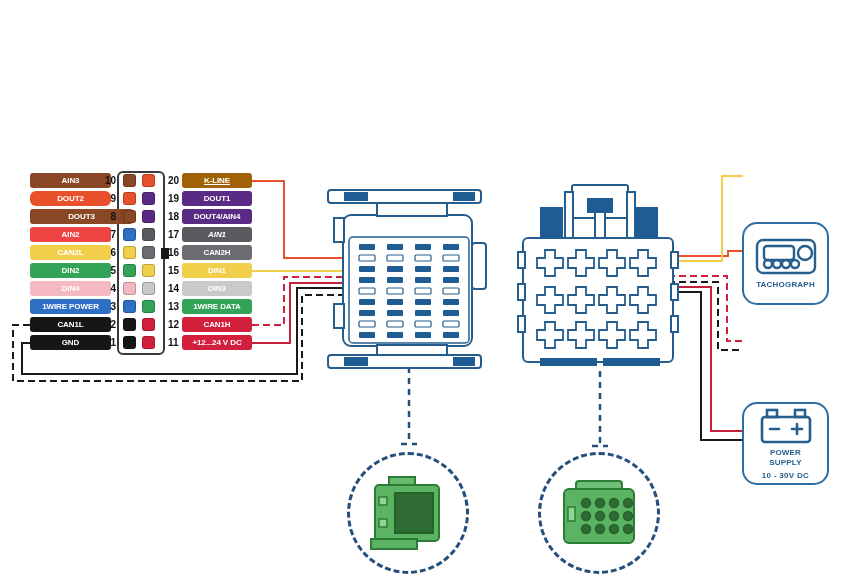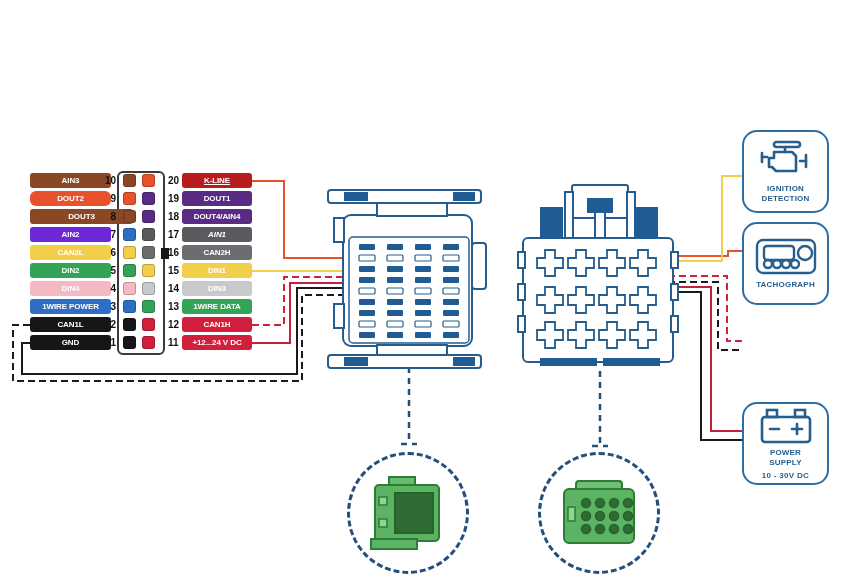--- a/index.html
+++ b/index.html
@@ -156,36 +156,36 @@
       </g>
   </svg>
 
   <div id="pin-table">
     <div id="pin-conn-box"></div>
     <div id="conn-tab"></div>
     <div id="pin-rows">
         <div class="pill" style="left: 30px; top: 173px; width: 81px; background: rgb(138, 71, 38);">AIN3</div>
         <div class="pin-num left" style="left: 98px; top: 173px;">10</div>
         <div class="slot dot" style="left: 123px; top: 174px; background: rgb(138, 71, 38);"></div>
-        <div class="pill" style="left: 182px; top: 173px; width: 70px; background: #b91c1c; text-decoration: underline;">K-LINE</div>
+        <div class="pill" style="left: 182px; top: 173px; width: 70px; background: #a16207; text-decoration: underline;">K-LINE</div>
         <div class="pin-num right" style="left: 168px; top: 173px;">20</div>
         <div class="slot dot" style="left: 142px; top: 174px; background: rgb(232, 81, 43);"></div>
         <div class="pill" style="left: 30px; top: 191px; width: 81px; background: rgb(232, 81, 43); border-radius: 6px;">DOUT2</div>
         <div class="pin-num left" style="left: 98px; top: 191px;">9</div>
         <div class="slot striped" style="left: 123px; top: 192px; background: rgb(232, 81, 43);"></div>
         <div class="pill" style="left: 182px; top: 191px; width: 70px; background: rgb(90, 43, 132);">DOUT1</div>
         <div class="pin-num right" style="left: 168px; top: 191px;">19</div>
         <div class="slot dot" style="left: 142px; top: 192px; background: rgb(90, 43, 132);"></div>
         <div class="pill" style="left: 30px; top: 209px; width: 103px; background: rgb(138, 71, 38);">DOUT3</div>
         <div class="pin-num left" style="left: 98px; top: 209px;">8</div>
         <div class="slot striped" style="left: 123px; top: 210px; background: rgb(138, 71, 38);"></div>
         <div class="pill" style="left: 182px; top: 209px; width: 70px; background: rgb(90, 43, 132);">DOUT4/AIN4</div>
         <div class="pin-num right" style="left: 168px; top: 209px;">18</div>
         <div class="slot striped" style="left: 142px; top: 210px; background: rgb(90, 43, 132);"></div>
-        <div class="pill" style="left: 30px; top: 227px; width: 81px; background: #6d28d9;">AIN2</div>
+        <div class="pill" style="left: 30px; top: 227px; width: 81px; background: #ef4444;">AIN2</div>
         <div class="pin-num left" style="left: 98px; top: 227px;">7</div>
         <div class="slot striped" style="left: 123px; top: 228px; background: rgb(47, 110, 197);"></div>
         <div class="pill" style="left: 182px; top: 227px; width: 70px; background: rgb(90, 91, 94); font-style: italic;">AIN1</div>
         <div class="pin-num right" style="left: 168px; top: 227px;">17</div>
         <div class="slot dot" style="left: 142px; top: 228px; background: rgb(90, 91, 94);"></div>
         <div class="pill" style="left: 30px; top: 245px; width: 81px; background: rgb(242, 207, 74);">CAN2L</div>
         <div class="pin-num left" style="left: 98px; top: 245px;">6</div>
         <div class="slot striped" style="left: 123px; top: 246px; background: rgb(242, 207, 74);"></div>
         <div class="pill" style="left: 182px; top: 245px; width: 70px; background: rgb(107, 109, 112); text-align: center;">CAN2H</div>
         <div class="pin-num right" style="left: 168px; top: 245px;">16</div>
@@ -216,34 +216,20 @@
         <div class="slot striped" style="left: 142px; top: 318px; background: rgb(210, 32, 60);"></div>
         <div class="pill" style="left: 30px; top: 335px; width: 81px; background: rgb(22, 22, 22);">GND</div>
         <div class="pin-num left" style="left: 98px; top: 335px;">1</div>
         <div class="slot dot" style="left: 123px; top: 336px; background: rgb(22, 22, 22);"></div>
         <div class="pill" style="left: 182px; top: 335px; width: 70px; background: rgb(210, 32, 60);">+12...24 V DC</div>
         <div class="pin-num right" style="left: 168px; top: 335px;">11</div>
         <div class="slot dot" style="left: 142px; top: 336px; background: rgb(210, 32, 60);"></div>
       </div>
   </div>
 
-  <div class="dev-box" style="top:130px">
-    <svg class="dev-icon" width="58" height="42" viewBox="0 0 58 42">
-      <g fill="none" stroke="#265e8d" stroke-width="2.6" stroke-linejoin="round" stroke-linecap="round">
-        <rect x="17" y="3" width="26" height="5" rx="2.5"></rect>
-        <line x1="28" y1="8" x2="28" y2="13"></line>
-        <path d="M17,13 h18 l4,4 v15 h-20 l-4,-4 h-3 v-9 h5 z"></path>
-        <line x1="10" y1="18" x2="5" y2="18"></line>
-        <line x1="5" y1="14" x2="5" y2="23"></line>
-        <line x1="43" y1="22" x2="49" y2="22"></line>
-        <line x1="49" y1="16" x2="49" y2="28"></line>
-      </g>
-    </svg>
-    <div class="dev-label">IGNITION DETECTION</div>
-  </div>
 
   <div class="dev-box" style="top:222px">
     <svg class="dev-icon" width="62" height="40" viewBox="0 0 62 40">
       <g fill="none" stroke="#265e8d" stroke-width="2.4">
         <rect x="2" y="3" width="58" height="33" rx="6"></rect>
         <rect x="9" y="9" width="30" height="14" rx="3"></rect>
         <circle cx="50" cy="16" r="7"></circle>
         <circle cx="13" cy="27" r="4"></circle>
           <circle cx="22" cy="27" r="4"></circle>
         <circle cx="31" cy="27" r="4"></circle>

